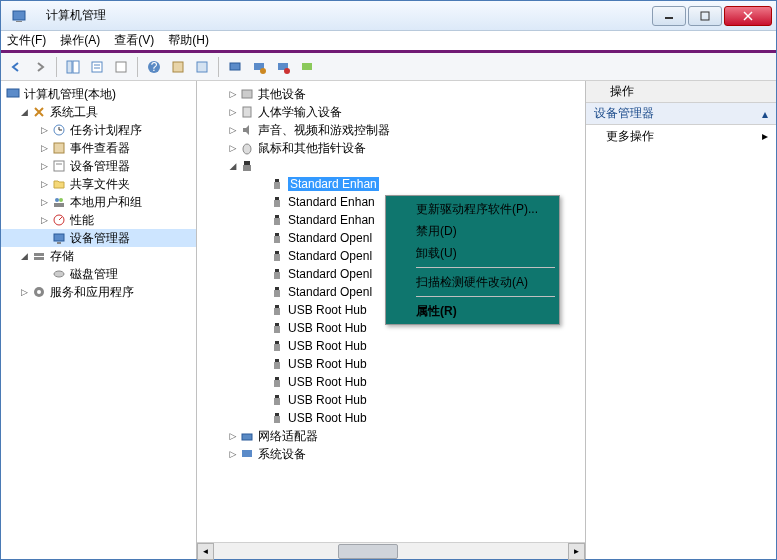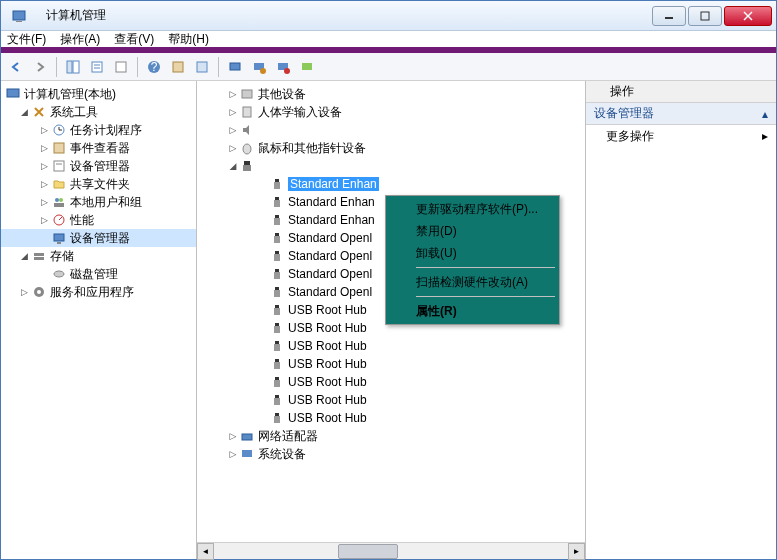--- a/index.html
+++ b/index.html
@@ -9,21 +9,21 @@
 
 .titlebar { height: 30px; background: linear-gradient(#f5f9ff, #dce9f8); display: flex; align-items: center; padding: 0 4px; border-bottom: 1px solid #b8c9db; gap: 13px; }
 .titlebar .title-icon { width: 16px; height: 16px; margin: 0 6px; }
 .titlebar .title-text { flex: 1; color: #000; }
 .ctrl-btns { display: flex; gap: 0; }
 .ctrl-btn { width: 34px; height: 20px; border: 1px solid #8a9db3; border-radius: 3px; display: flex; align-items: center; justify-content: center; margin-left: 2px; }
 .ctrl-min { background: linear-gradient(#f2f6fb,#d4e2f1); }
 .ctrl-max { background: linear-gradient(#f2f6fb,#d4e2f1); }
 .ctrl-close { background: linear-gradient(#e78,#c8102e); border-color: #a00; color: #fff; width: 48px; }
 
-.menubar { height: 22px; display: flex; align-items: center; padding: 0 6px; gap: 14px; border-bottom: 6px solid #701a75; }
+.menubar { height: 22px; display: flex; align-items: center; padding: 0 6px; gap: 14px; border-bottom: 3px solid #701a75; }
 .menubar span { cursor: default; }
 
 .toolbar { height: 28px; display: flex; align-items: center; padding: 0 4px; gap: 2px; border-bottom: 1px solid #d0d0d0; background: #f4f6f9; }
 .toolbar .sep { width: 1px; height: 20px; background: #c0c0c0; margin: 0 3px; }
 .tb-btn { width: 22px; height: 22px; display: flex; align-items: center; justify-content: center; border-radius: 2px; }
 
 .content { flex: 1; display: flex; min-height: 0; }
 
 .left-pane { width: 196px; border-right: 1px solid #c0c0c0; overflow: auto; padding: 4px 0; }
 .tree-item { display: flex; align-items: center; height: 18px; padding-left: 4px; white-space: nowrap; cursor: default; }
@@ -313,20 +313,21 @@
             </span>
             <span>人体学输入设备</span>
           </div>
         <div class="mid-item d1">
             <span class="mid-arrow">▷</span>
             <span class="mid-icon">
               <svg width="14" height="14">
                 <path d="M3 5 L6 5 L9 2 L9 12 L6 9 L3 9 Z" fill="#888"></path>
               </svg>
             </span>
+            <span>声音、视频和游戏控制器</span>
           </div>
         <div class="mid-item d1">
             <span class="mid-arrow">▷</span>
             <span class="mid-icon">
               <svg width="14" height="14">
                 <ellipse cx="7" cy="8" rx="4" ry="5" fill="#ddd" stroke="#888"></ellipse>
               </svg>
             </span>
             <span>鼠标和其他指针设备</span>
           </div>

